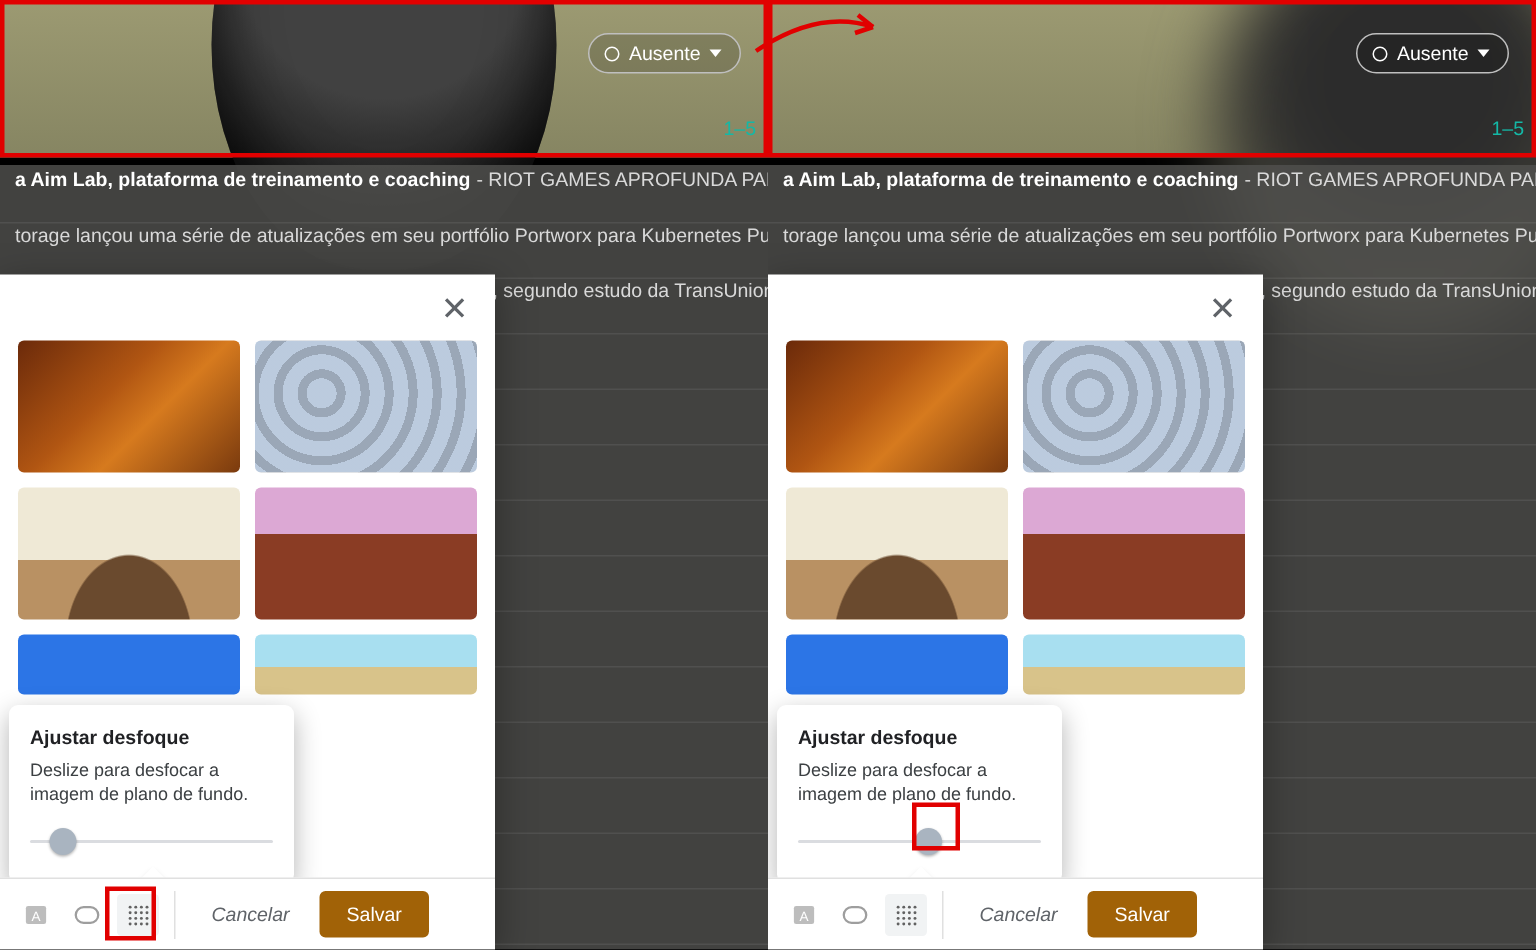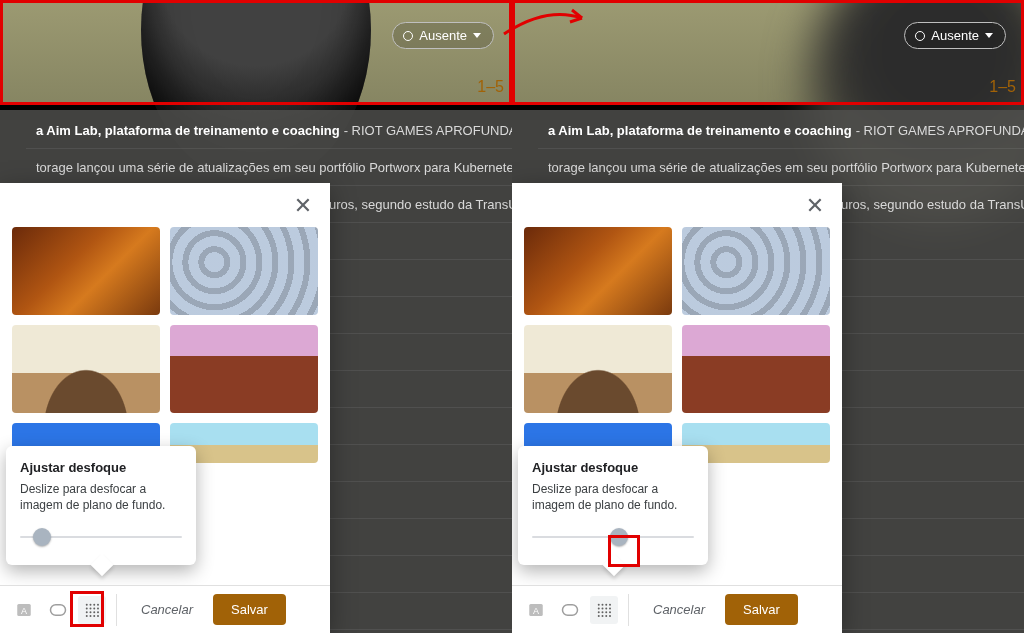--- a/index.html
+++ b/index.html
@@ -7,42 +7,42 @@
   .stage { position:relative; width:1024px; height:577px;border-radius:22px; }
   .panel { position:absolute; top:0; width:512px; height:633px; overflow:hidden; }
   .panel.left { left:0; }
   .panel.right { left:512px; }
   
   .bg { position:absolute; inset:0; }
   .bg-header { position:absolute; left:0; right:0; top:0; height:105px; background:linear-gradient(#9c9a72,#868562); }
   .panel.left .head-shape { position:absolute; left:50%; transform:translateX(-50%); top:-120px; width:230px; height:300px; border-radius:50%/55%; background:radial-gradient(circle at 50% 30%, #444 0 40%, #1b1b1b 70%); box-shadow: inset 0 -30px 40px rgba(0,0,0,.6); filter:brightness(.95); }
   .panel.right .head-shape { position:absolute; left:58%; top:-60px; width:260px; height:280px; border-radius:50%; background:radial-gradient(circle at 50% 40%, #2c2c2c 0 40%, #6a6750 90%); filter:blur(22px); }
   .red-frame { position:absolute; top:0; left:0; right:0; height:105px; border:3px solid #e10000; pointer-events:none; }
-  .corner-count { position:absolute; right:8px; top:78px; color:#a16207; font-size:16px; }
+  .corner-count { position:absolute; right:8px; top:78px; color:#14b8a6; font-size:13px; }
   .chip { position:absolute; top:22px; right:18px; border:1px solid #bfbfbf; color:#fff; font-size:13px; padding:5px 12px 5px 10px; border-radius:16px; display:flex; align-items:center; gap:6px; background:rgba(0,0,0,.15); }
   .chip .dot { width:10px; height:10px; border:1.5px solid #fff; border-radius:50%; }
   .chip .tri { width:0;height:0;border-left:4px solid transparent;border-right:4px solid transparent;border-top:5px solid #fff; }
   
   .mail { position:absolute; left:0; right:0; top:110px; bottom:0; background:rgba(80,80,78,.82); padding-top:2px; }
-  .mail-row { height:37px; display:flex; align-items:center; padding:0 10px; color:#d9d9d9; font-size:13px; border-bottom:1px solid rgba(255,255,255,.08); white-space:nowrap; overflow:hidden;margin-left:26px; }
+  .mail-row { height:37px; display:flex; align-items:flex-start; padding:0 10px; color:#d9d9d9; font-size:13px; border-bottom:1px solid rgba(255,255,255,.08); white-space:nowrap; overflow:hidden; }
   .mail-row .lead { color:#fff; font-weight:600; margin-right:4px; }
   
   .modal { position:absolute; left:0; bottom:0; width:330px; height:450px; background:#fff; box-shadow:0 6px 24px rgba(0,0,0,.35); display:flex; flex-direction:column; }
   .modal .close { position:absolute; top:10px; right:14px; width:26px; height:26px; display:flex; align-items:center; justify-content:center; color:#5f6368; font-size:22px; cursor:pointer; }
   .thumbs { margin-top:44px; padding:0 12px; display:grid; grid-template-columns:1fr 1fr; gap:10px; }
   .thumb { height:88px; border-radius:4px; overflow:hidden; cursor:pointer; }
   .t1 { background:linear-gradient(135deg,#6b2a0a,#b05512 40%,#d67a1e 60%,#7a3a0e); }
   .t2 { background:repeating-radial-gradient(circle at 30% 40%,#f4f4f4 0 10px,#c9c9c9 10px 16px),#777; background-blend-mode:overlay; background-color:#626a74; }
   .t3 { background:linear-gradient(#efe9d6 55%,#b99163 55%); }
   .t3::after{content:"";display:block;height:100%;background:radial-gradient(ellipse at 50% 120%,#6a4a2e 0 40%,transparent 41%);}
   .t4 { background:linear-gradient(#dca8d4 0 35%,#8a3c24 35% 100%); }
   .thumb.partial { height:40px; }
   .t5 { background:linear-gradient(#2c75e6,#2c75e6);} 
   .t6 { background:linear-gradient(#a8dff0 0 55%,#d8c38a 55%); }
-  .popover { position:absolute; left:6px; bottom:68px; width:190px; background:#fff; border-radius:6px; box-shadow:0 6px 18px rgba(0,0,0,.3); padding:14px 14px 18px; font-size:12px; color:#3c4043; }
+  .popover { position:absolute; left:6px; bottom:44px; width:190px; background:#fff; border-radius:6px; box-shadow:0 6px 18px rgba(0,0,0,.3); padding:14px 14px 18px; font-size:12px; color:#3c4043; }
   .popover h4 { font-size:13px; font-weight:600; color:#202124; margin-bottom:6px; }
   .popover p { line-height:1.35; margin-bottom:14px; }
   .popover .pointer { position:absolute; bottom:-8px; left:88px; width:16px; height:16px; background:#fff; transform:rotate(45deg); box-shadow:2px 2px 4px rgba(0,0,0,.15); }
   .slider { position:relative; height:20px; }
   .slider .track { position:absolute; top:9px; left:0; right:0; height:2px; background:#dadce0; border-radius:2px; }
   .slider .knob { position:absolute; top:1px; width:18px; height:18px; border-radius:50%; background:#a9b4c0; box-shadow:0 1px 2px rgba(0,0,0,.3); }
   .toolbar { position:absolute; left:0; right:0; bottom:0; height:48px; background:#fff; border-top:1px solid #e0e0e0; display:flex; align-items:center; padding:0 10px; gap:6px; }
   .ico { width:28px; height:28px; border-radius:3px; display:flex; align-items:center; justify-content:center; color:#777; font-size:14px; cursor:pointer; }
   .ico svg { width:18px; height:18px; fill:#757575; }
   .ico.active { background:#f1f3f4; }

